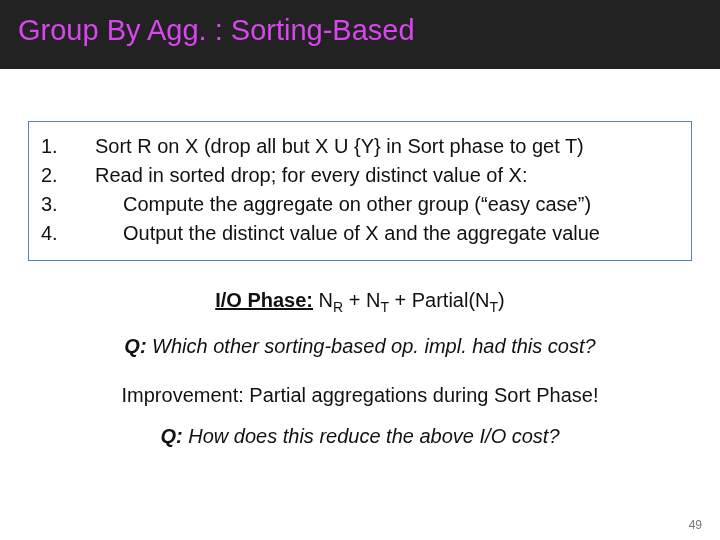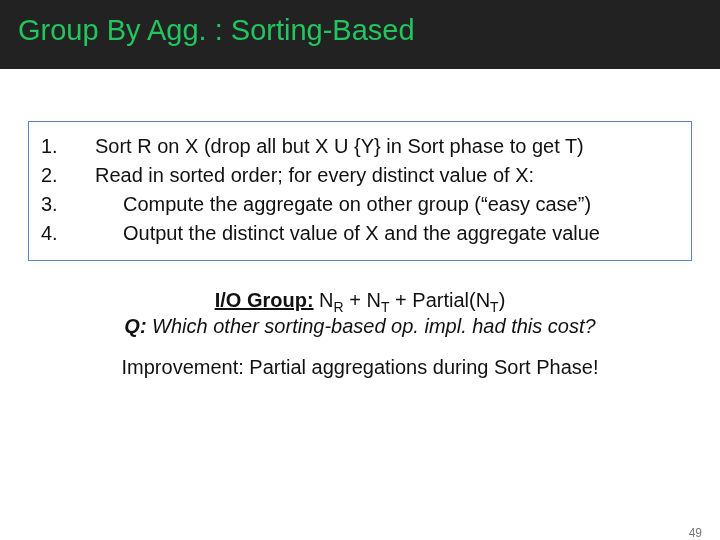--- a/index.html
+++ b/index.html
@@ -5,21 +5,21 @@
   * { margin: 0; padding: 0; box-sizing: border-box; }
   html, body { width: 720px; height: 540px; overflow: hidden; }
   body {
     font-family: Arial, Helvetica, sans-serif;
     background: #ffffff;
     color: #111;
     position: relative;
   }
   .title-bar {
     background: #222222;
-    color: #22c55e;
+    color: #d946ef;
     padding: 14px 6px 22px 18px;
     font-size: 29px;
     font-weight: 400;
   }
   .content {
     padding: 26px 28px 0 28px;
   }
   .algo-box {
     border: 1px solid #5b7fbf;
     padding: 10px 12px 12px 12px;
@@ -49,39 +49,40 @@
     margin-top: 28px;
     text-align: center;
     font-size: 20px;
   }
   .io-cost .label {
     font-weight: 700;
     text-decoration: underline;
   }
   .sub { font-size: 0.7em; vertical-align: sub; }
   .question1 {
+    margin-top: 20px;
     text-align: center;
     font-style: italic;
     font-size: 20px;
   }
   .q-label { font-weight: 700; font-style: italic; }
   .improvement {
-    margin-top: 18px;
+    margin-top: 26px;
     text-align: center;
     font-size: 20px;
   }
   .question2 {
     margin-top: 18px;
     text-align: center;
     font-style: italic;
     font-size: 20px;
   }
   .page-num {
     position: absolute;
-    bottom: 0;
+    bottom: 8px;
     right: 18px;
     font-size: 12px;
     color: #777;
   }
 </style>
 </head>
 <body>
 
 <div class="title-bar">
   <span>Group By Agg. : Sorting-Based</span>
@@ -90,41 +91,44 @@
 <div class="content">
 
   <div class="algo-box">
     <ol class="algo-list">
       <li class="algo-item">
         <span class="algo-num">1.</span>
         <span class="algo-text">Sort R on X (drop all but X U {Y} in Sort phase to get T)</span>
       </li>
       <li class="algo-item">
         <span class="algo-num">2.</span>
-        <span class="algo-text">Read in sorted order; for every distinct value of X:</span>
+        <span class="algo-text">Read in sorted drop; for every distinct value of X:</span>
       </li>
       <li class="algo-item">
         <span class="algo-num">3.</span>
         <span class="algo-text indent">Compute the aggregate on other group (“easy case”)</span>
       </li>
       <li class="algo-item">
         <span class="algo-num">4.</span>
         <span class="algo-text indent">Output the distinct value of X and the aggregate value</span>
       </li>
     </ol>
   </div>
 
   <div class="io-cost">
-    <span class="label">I/O Group:</span><span> N</span><span class="sub">R</span><span> + N</span><span class="sub">T</span><span> + Partial(N</span><span class="sub">T</span><span>)</span>
+    <span class="label">I/O Phase:</span><span> N</span><span class="sub">R</span><span> + N</span><span class="sub">T</span><span> + Partial(N</span><span class="sub">T</span><span>)</span>
   </div>
 
   <div class="question1">
     <span class="q-label">Q:</span><span> Which other sorting-based op. impl. had this cost?</span>
   </div>
 
   <div class="improvement">
     <span>Improvement: Partial aggregations during Sort Phase!</span>
   </div>
 
+  <div class="question2">
+    <span class="q-label">Q:</span><span> How does this reduce the above I/O cost?</span>
+  </div>
 
 </div>
 
 <div class="page-num">49</div>
 
 </body></html>

